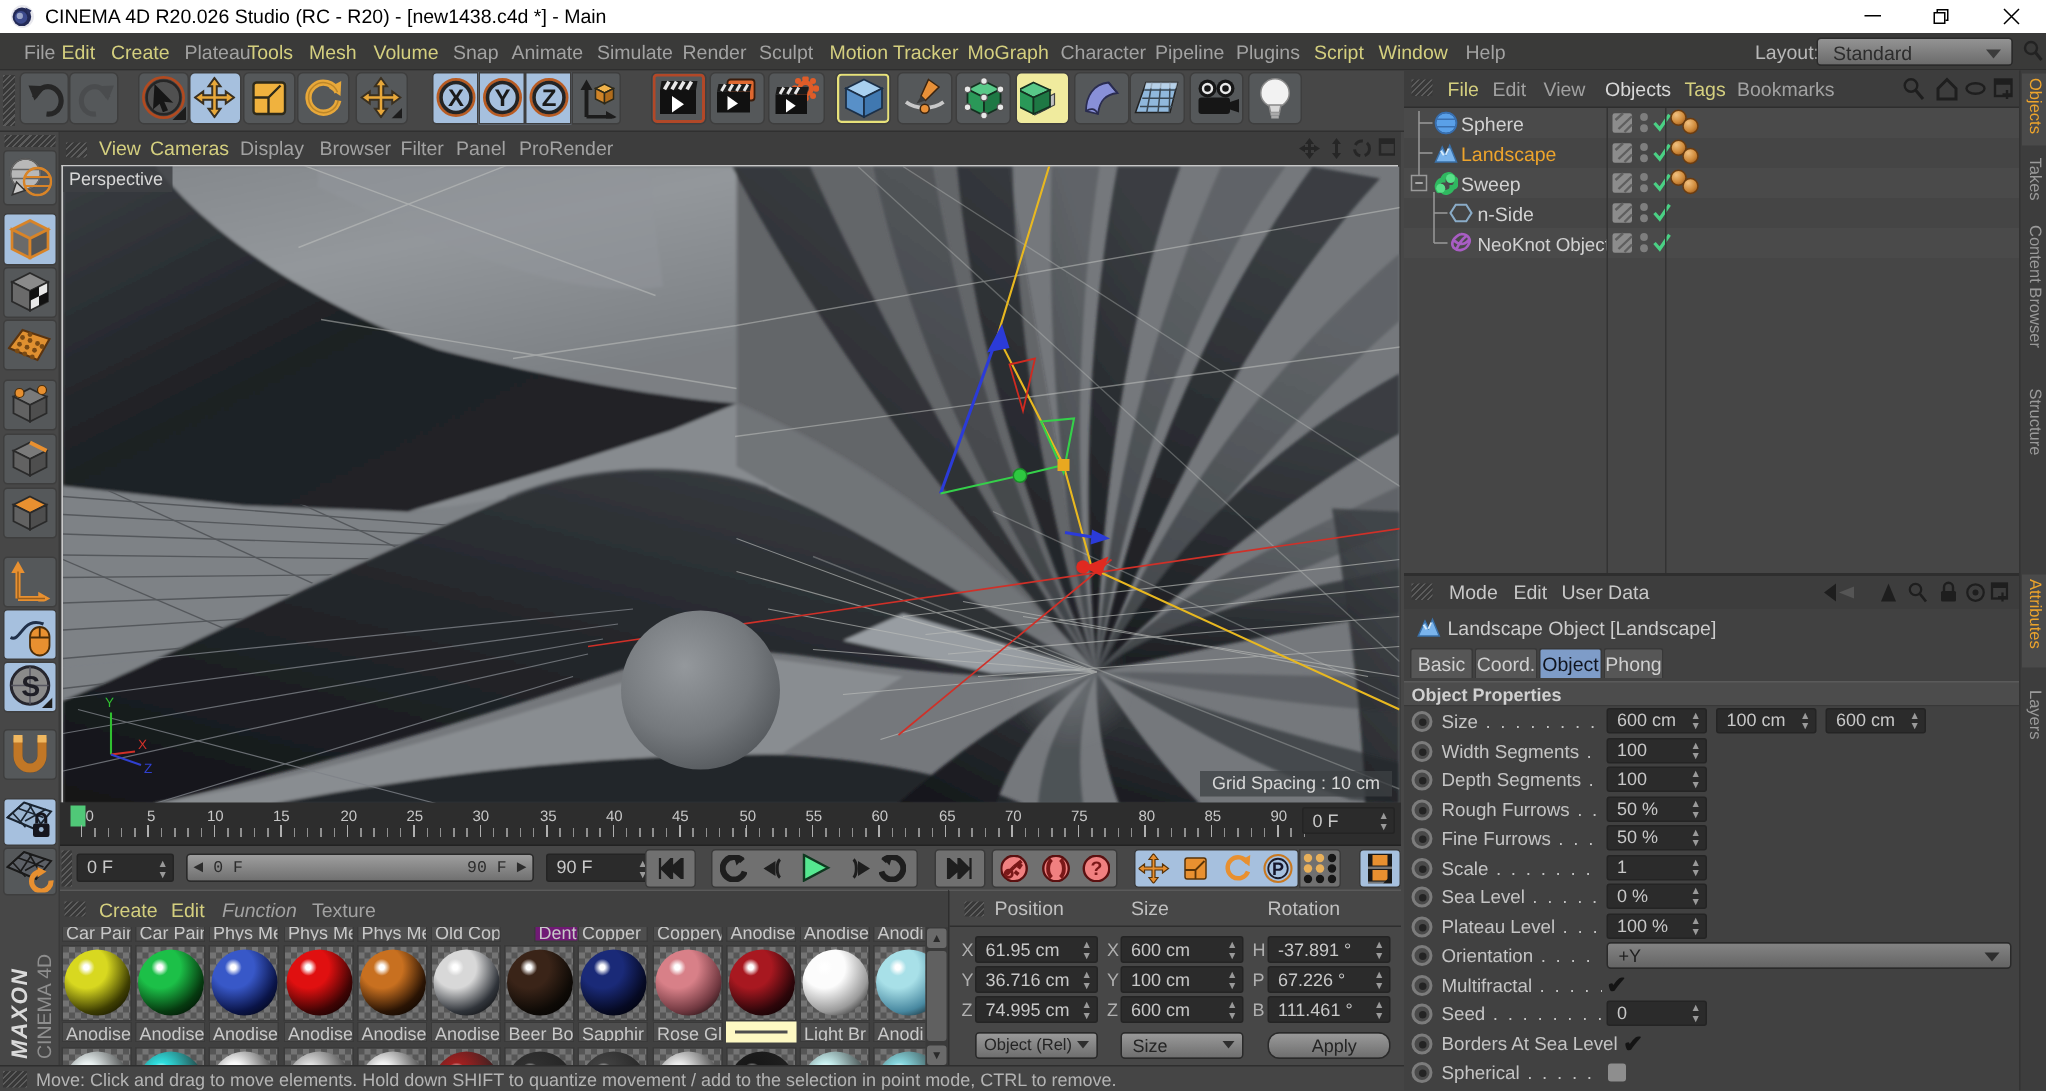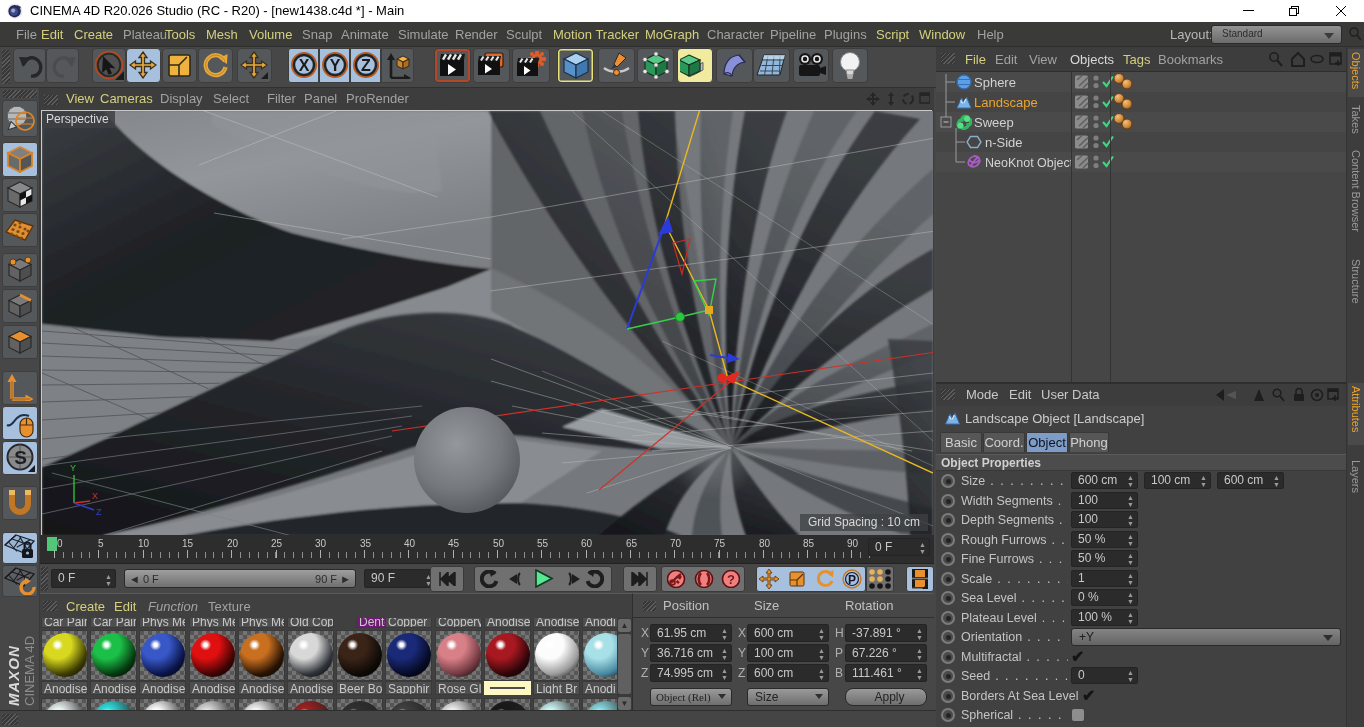--- a/index.html
+++ b/index.html
@@ -62,21 +62,21 @@
     <b class="abs" style="left:553px;top:5px;">Motion Tracker</b>
     <b class="abs" style="left:645px;top:5px;">MoGraph</b>
     <div class="abs" style="left:707px;top:5px;">Character</div>
     <div class="abs" style="left:770px;top:5px;">Pipeline</div>
     <div class="abs" style="left:824px;top:5px;">Plugins</div>
     <b class="abs" style="left:876px;top:5px;">Script</b>
     <b class="abs" style="left:919px;top:5px;">Window</b>
     <div class="abs" style="left:977px;top:5px;">Help</div>
     <div class="abs" style="left:1170px;top:5px;color:#b8b8b8;">Layout:</div>
     <div class="abs" style="left:1211px;top:3px;width:131px;height:19px;border-radius:3px;background:linear-gradient(#939393,#6b6b6b);border:1px solid #2a2a2a;">
-      <div class="abs" style="left:10px;top:2px;color:#2c2c2c;font-size:10px;">Standard</div>
+      <div class="abs" style="left:10px;top:2px;color:#2c2c2c;font-size:13px;">Standard</div>
       <div class="abs" style="right:7px;top:7px;width:0;height:0;border-left:5px solid transparent;border-right:5px solid transparent;border-top:6px solid #3c3c3c;"></div>
     </div>
     <svg class="abs" style="left:1348px;top:4px" width="14" height="16" viewBox="0 0 14 16">
         <circle cx="6" cy="6" r="4" fill="none" stroke="#222" stroke-width="1.6"></circle>
         <path d="M9 9 L13 14" stroke="#222" stroke-width="2"></path>
       </svg>
   </div>
 
   <div id="toolbar" class="abs" style="left:0;top:47px;width:1364px;height:41px;background:#474747;border-bottom:1px solid #303030;">
     <div class="abs hatch" style="left:2px;top:3px;width:8px;height:34px;"></div>
@@ -396,21 +396,21 @@
       <div style="color:#8e8e8e;font-size:13px;">CINEMA 4D</div>
     </div>
   </div>
 
   <div class="abs" style="left:40px;top:88px;width:894px;height:447px;background:#3d3d3d;">
     <div class="abs hatch" style="left:4px;top:7px;width:14px;height:10px;"></div>
     <div class="abs menu" style="left:0;top:0;width:100%;height:22px;">
       <b class="abs" style="left:26px;top:3px;">View</b>
       <b class="abs" style="left:60px;top:3px;">Cameras</b>
       <div class="abs" style="left:120px;top:3px;">Display</div>
-      <div class="abs" style="left:173px;top:3px;">Select</div>
+      <div class="abs" style="left:173px;top:3px;">Browser</div>
       <div class="abs" style="left:227px;top:3px;">Filter</div>
       <div class="abs" style="left:264px;top:3px;">Panel</div>
       <div class="abs" style="left:306px;top:3px;">ProRender</div>
       <svg class="abs" style="left:826px;top:4px" width="64" height="14" viewBox="0 0 64 14">
         <g fill="#262626">
           <path d="M7 0 L10 4 L8 4 L8 6 L10 6 L10 4.5 L14 7 L10 9.5 L10 8 L8 8 L8 10 L10 10 L7 14 L4 10 L6 10 L6 8 L4 8 L4 9.5 L0 7 L4 4.5 L4 6 L6 6 L6 4 L4 4 Z"></path>
           <path d="M25 0 L28 4 L22 4 Z M25 14 L22 10 L28 10 Z M24 4 L26 4 L26 10 L24 10 Z"></path>
         </g>
         <circle cx="42" cy="7" r="5" fill="none" stroke="#262626" stroke-width="2" stroke-dasharray="6 3"></circle>
         <rect x="54" y="1" width="10" height="10" fill="none" stroke="#262626" stroke-width="1.6"></rect>
@@ -624,21 +624,21 @@
       </g>
     </svg>
     <div class="abs" style="left:14px;top:17px;width:816px;height:6px;background:repeating-linear-gradient(90deg,#909090 0 1px,transparent 1px 8.86px);"></div>
     <div class="abs" style="left:14px;top:15px;width:816px;height:8px;background:repeating-linear-gradient(90deg,#b0b0b0 0 1px,transparent 1px 44.3px);"></div>
     <div class="abs fld" style="left:828px;top:3px;width:62px;height:18px;">0 F<div class="spin">▲<br>▼</div></div>
   </div>
 
   <div id="transport" class="abs" style="left:40px;top:564px;width:894px;height:29px;background:#474747;">
     <div class="abs hatch" style="left:1px;top:3px;width:7px;height:24px;"></div>
     <div class="abs fld" style="left:11px;top:5px;width:65px;height:19px;">0 F<div class="spin" style="top:3px;">▲<br>▼</div></div>
-    <div class="abs" style="left:84px;top:5px;width:232px;height:19px;border-radius:3px;background:linear-gradient(#9e9e9e,#707070);border:1px solid #2a2a2a;color:#2c2c2c;font-size:11px;">
+    <div class="abs" style="left:84px;top:5px;width:232px;height:19px;border-radius:3px;background:linear-gradient(#9e9e9e,#707070);border:1px solid #2a2a2a;color:#2c2c2c;font-size:11px;font-family:Liberation Mono, monospace;">
       <span style="position:absolute;left:4px;top:3px;">◄ 0 F</span>
       <span style="position:absolute;right:4px;top:3px;">90 F ►</span>
     </div>
     <div class="abs fld" style="left:324px;top:5px;width:72px;height:19px;">90 F<div class="spin" style="top:3px;">▲<br>▼</div></div>
 
     <div class="abs pbtn" style="left:390px;width:34px;"></div>
     <svg class="abs" style="left:398px;top:8px" width="18" height="14" viewBox="0 0 18 14">
         <path d="M2 0 L2 14 M17 0 L9 7 L17 14 Z M10 0 L3 7 L10 14 Z" fill="#1e1e1e" stroke="#1e1e1e" stroke-width="1.5"></path>
       </svg>
     <div class="abs pbtn" style="left:434px;width:138px;"></div>
@@ -861,27 +861,28 @@
     <div class="abs fld" style="left:114px;top:50px;width:82px;height:18px;">100 cm<div class="spin">▲<br>▼</div></div>
     <div class="abs lab" style="left:202px;top:52px;">P</div>
     <div class="abs fld" style="left:212px;top:50px;width:82px;height:18px;">67.226 °<div class="spin">▲<br>▼</div></div>
     <div class="abs lab" style="left:8px;top:72px;">Z</div>
     <div class="abs fld" style="left:17px;top:70px;width:82px;height:18px;">74.995 cm<div class="spin">▲<br>▼</div></div>
     <div class="abs lab" style="left:105px;top:72px;">Z</div>
     <div class="abs fld" style="left:114px;top:70px;width:82px;height:18px;">600 cm<div class="spin">▲<br>▼</div></div>
     <div class="abs lab" style="left:202px;top:72px;">B</div>
     <div class="abs fld" style="left:212px;top:70px;width:82px;height:18px;">111.461 °<div class="spin">▲<br>▼</div></div>
 
-    <div class="abs drp" style="left:17px;top:94px;width:82px;font-size:11px;padding-left:5px;font-family:Liberation Serif, serif;">Object (Rel)<span style="position:absolute;right:5px;top:5px;width:0;height:0;border-left:4px solid transparent;border-right:4px solid transparent;border-top:5px solid #2e2e2e;"></span></div>
+    <div class="abs drp" style="left:17px;top:94px;width:82px;font-size:11px;padding-left:5px;">Object (Rel)<span style="position:absolute;right:5px;top:5px;width:0;height:0;border-left:4px solid transparent;border-right:4px solid transparent;border-top:5px solid #2e2e2e;"></span></div>
     <div class="abs drp" style="left:114px;top:94px;width:82px;">Size<span style="position:absolute;right:5px;top:5px;width:0;height:0;border-left:4px solid transparent;border-right:4px solid transparent;border-top:5px solid #2e2e2e;"></span></div>
     <div class="abs drp" style="left:212px;top:94px;width:82px;border-radius:8px;text-align:center;">Apply</div>
   </div>
 
   <div class="abs" style="left:0;top:710px;width:936px;height:17px;background:#454545;border-top:1px solid #2e2e2e;">
     <div class="abs hatch" style="left:2px;top:3px;width:16px;height:11px;"></div>
+    <div class="abs" style="left:24px;top:2px;font-size:12px;color:#b4b4b4;">Move: Click and drag to move elements. Hold down SHIFT to quantize movement / add to the selection in point mode, CTRL to remove.</div>
   </div>
 
   <div id="rightpanel" class="abs" style="left:936px;top:47px;width:428px;height:680px;background:#414141;">
 
     <div class="abs" style="left:0;top:0;width:410px;height:25px;background:#3d3d3d;border-bottom:1px solid #2e2e2e;">
       <div class="abs hatch" style="left:5px;top:6px;width:14px;height:11px;"></div>
       <div class="menu">
         <b class="abs" style="left:29px;top:5px;">File</b>
         <div class="abs" style="left:59px;top:5px;">Edit</div>
         <div class="abs" style="left:93px;top:5px;">View</div>

